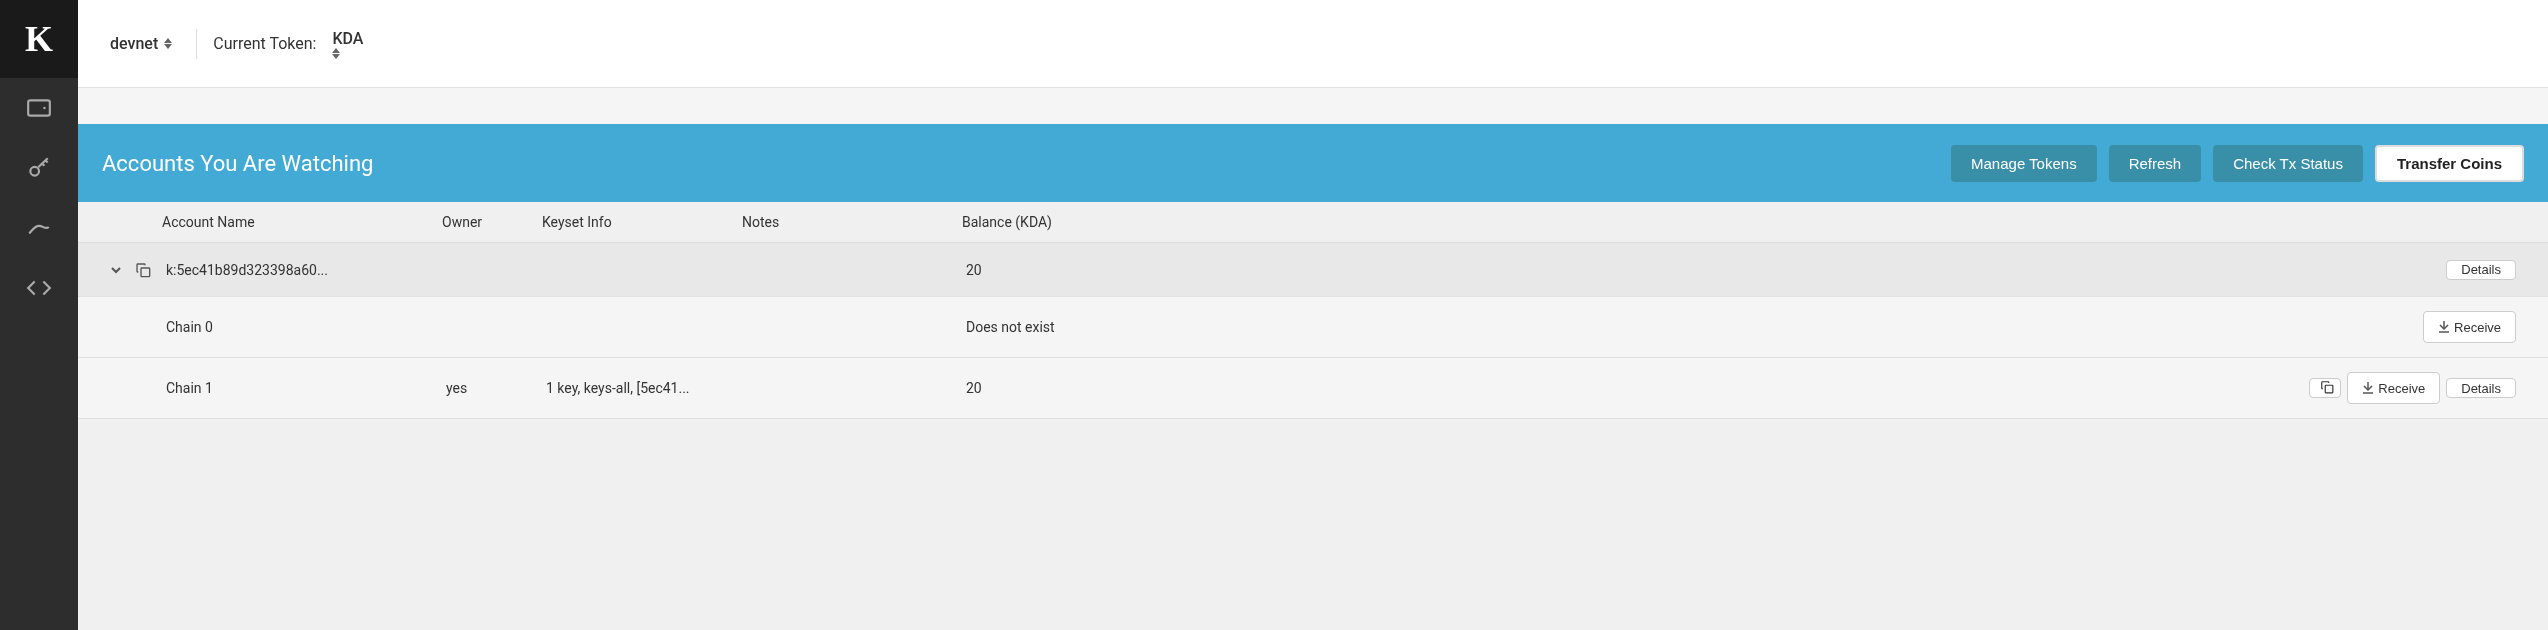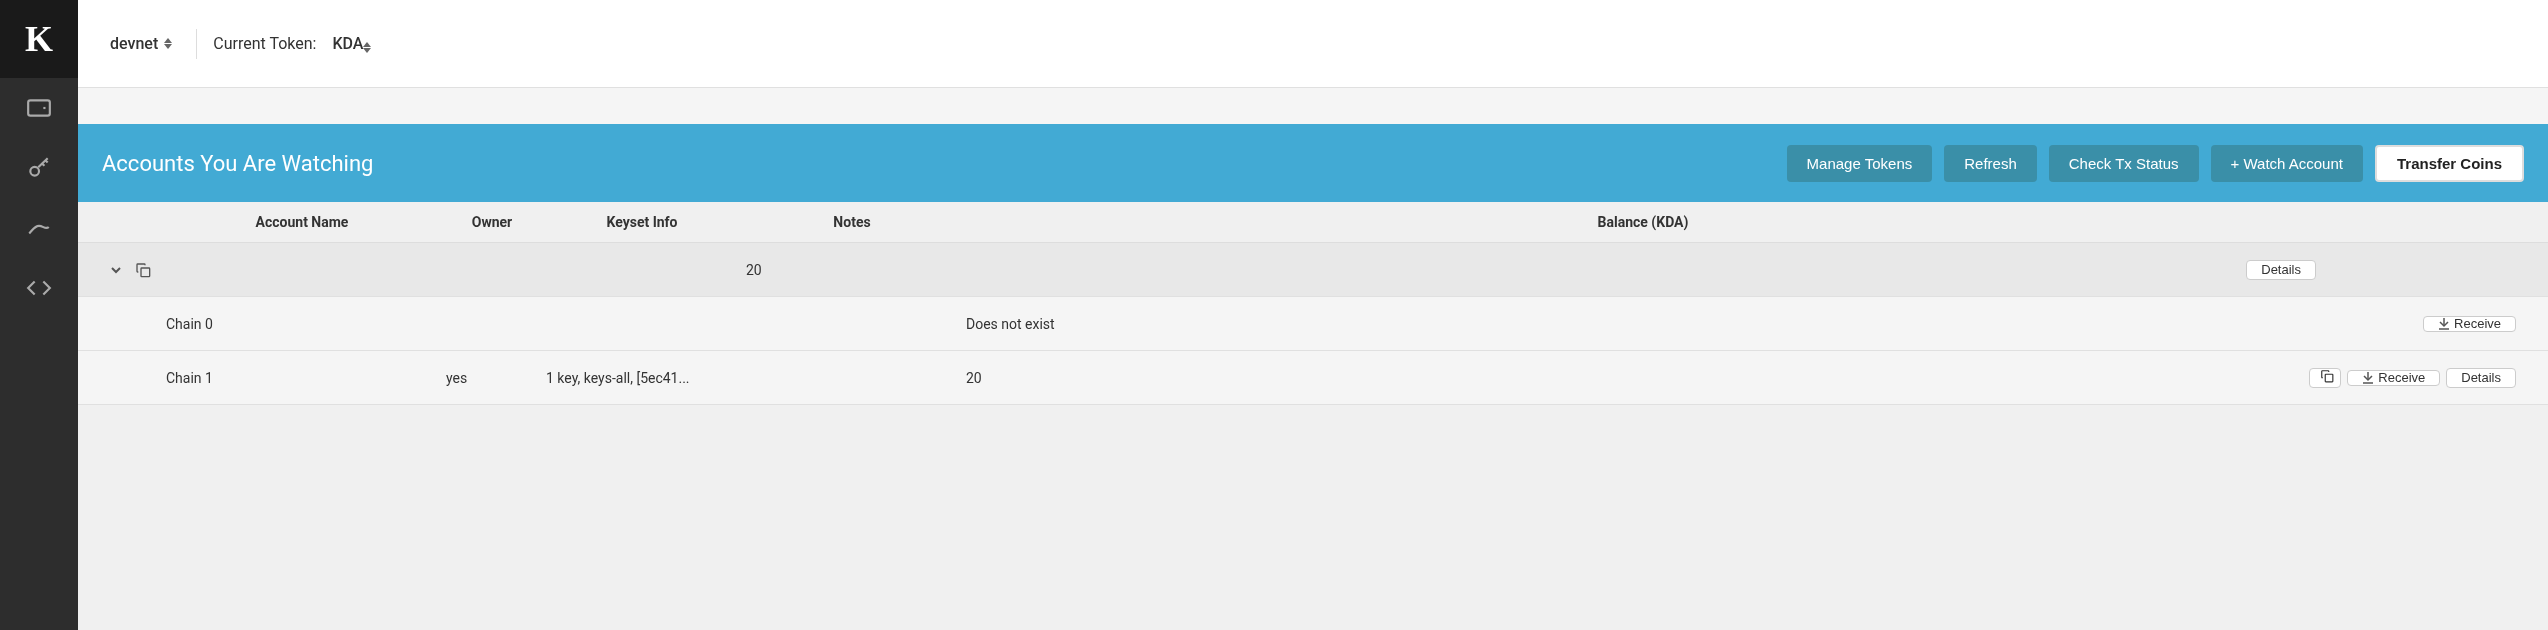--- a/index.html
+++ b/index.html
@@ -96,23 +96,24 @@
       height: 30px;
       background: #ddd;
       margin: 0 8px;
     }
     .token-label {
       font-size: 16px;
       color: #333;
     }
     .token-selector {
       display: flex;
-      align-items: flex-end;
+      align-items: flex-start;
       cursor: pointer;
       padding: 4px 8px;
+      flex-direction: column;
     }
     .token-value {
       font-size: 16px;
       color: #333;
       font-weight: 500;
     }
 
     
     .accounts-header {
       background: #42aad4;
@@ -159,22 +160,21 @@
     .table-header {
       display: grid;
       grid-template-columns: 60px 280px 100px 200px 220px 1fr 200px;
       padding: 12px 24px;
       background: #f0f0f0;
       border-bottom: 1px solid #ddd;
     }
     .col-header {
       font-size: 14px;
       color: #333;
-      font-weight: 700;
-      text-align: center;
+      font-weight: 400;
     }
     .table-row {
       display: grid;
       grid-template-columns: 60px 280px 100px 200px 220px 1fr 200px;
       padding: 0 24px;
       align-items: center;
       min-height: 54px;
       border-bottom: 1px solid #e0e0e0;
       background: #e8e8e8;
     }
@@ -196,21 +196,21 @@
       padding: 0 14px;
       border: 1px solid #ccc;
       border-radius: 4px;
       font-size: 13px;
       cursor: pointer;
       background: white;
       color: #333;
       white-space: nowrap;
     }
     .btn-sm-outline {
-      height: 16px;
+      height: 32px;
       padding: 0 14px;
       border: 1px solid #ccc;
       border-radius: 4px;
       font-size: 13px;
       cursor: pointer;
       background: white;
       color: #333;
       display: flex;
       align-items: center;
       gap: 4px;
@@ -296,21 +296,20 @@
         <span class="chevron-down"></span>
       </div>
     </div>
   </div>
 
   <div class="accounts-header">
     <span class="accounts-title">Accounts You Are Watching</span>
     <button class="btn btn-teal">Manage Tokens</button>
     <button class="btn btn-teal">Refresh</button>
     <button class="btn btn-teal">Check Tx Status</button>
-    <button class="btn btn-teal">+ Watch Account</button>
     <button class="btn btn-white">Transfer Coins</button>
   </div>
 
   <div class="table-area">
 
     <div class="table-header">
       <div class="col-header"></div>
       <div class="col-header">Account Name</div>
       <div class="col-header">Owner</div>
       <div class="col-header">Keyset Info</div>
@@ -326,20 +325,23 @@
             <polyline points="2,4 6,8 10,4" stroke="#555" stroke-width="2" fill="none"></polyline>
           </svg>
         </div>
         <div class="copy-btn">
           <svg viewBox="0 0 24 24" fill="none" stroke="currentColor" stroke-width="2">
             <rect x="9" y="9" width="13" height="13" rx="1"></rect>
             <path d="M5 15H4a1 1 0 01-1-1V4a1 1 0 011-1h10a1 1 0 011 1v1"></path>
           </svg>
         </div>
       </div>
+      <div class="cell">
+        <span>k:5ec41b89d323398a60...</span>
+      </div>
       <div class="cell"></div>
       <div class="cell"></div>
       <div class="cell"></div>
       <div class="cell">20</div>
       <div class="cell actions-cell">
         <button class="btn-sm">Details</button>
       </div>
     </div>
 
     <div class="table-row light">

